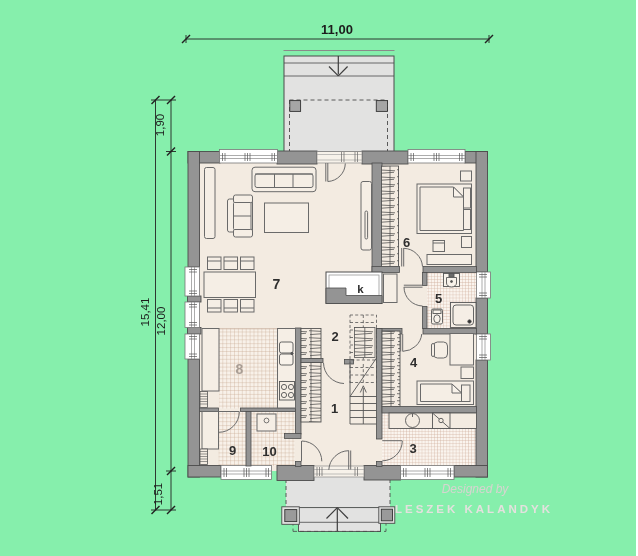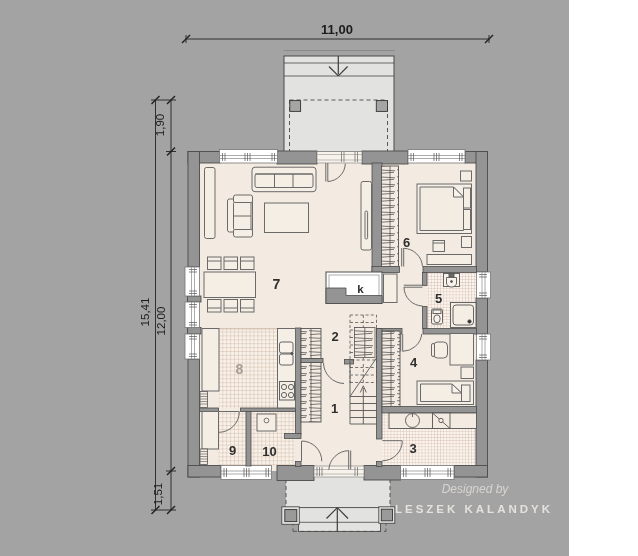--- a/index.html
+++ b/index.html
@@ -1,17 +1,17 @@
 <!DOCTYPE html>
 <html><head>
 <meta charset="utf-8">
 <style>
 html,body{margin:0;padding:0;background:#ffffff;}
 *{font-family:"Liberation Sans",sans-serif;}
-#c{position:relative;width:569px;height:556px;overflow:hidden;background:#a3a3a3;}
+#c{position:relative;width:636px;height:556px;overflow:hidden;background:#86efac;}
 </style>
 </head>
 <body>
 <div id="c">
 <svg width="638" height="556" viewBox="0 0 638 556">
 <defs>
 <pattern id="tile4" width="3.9" height="3.9" patternUnits="userSpaceOnUse">
   <path d="M3.9,0 L0,0 0,3.9" fill="none" stroke="#c6a891" stroke-width="0.7"></path>
 </pattern>
 <pattern id="tile3" width="3.1" height="3.1" patternUnits="userSpaceOnUse">

